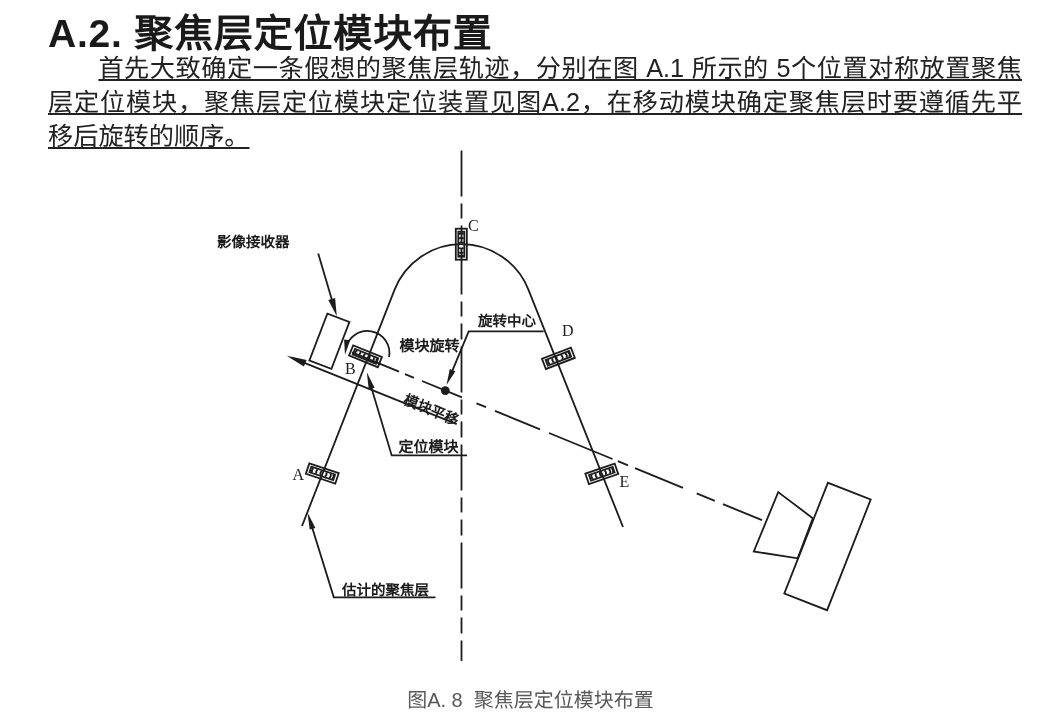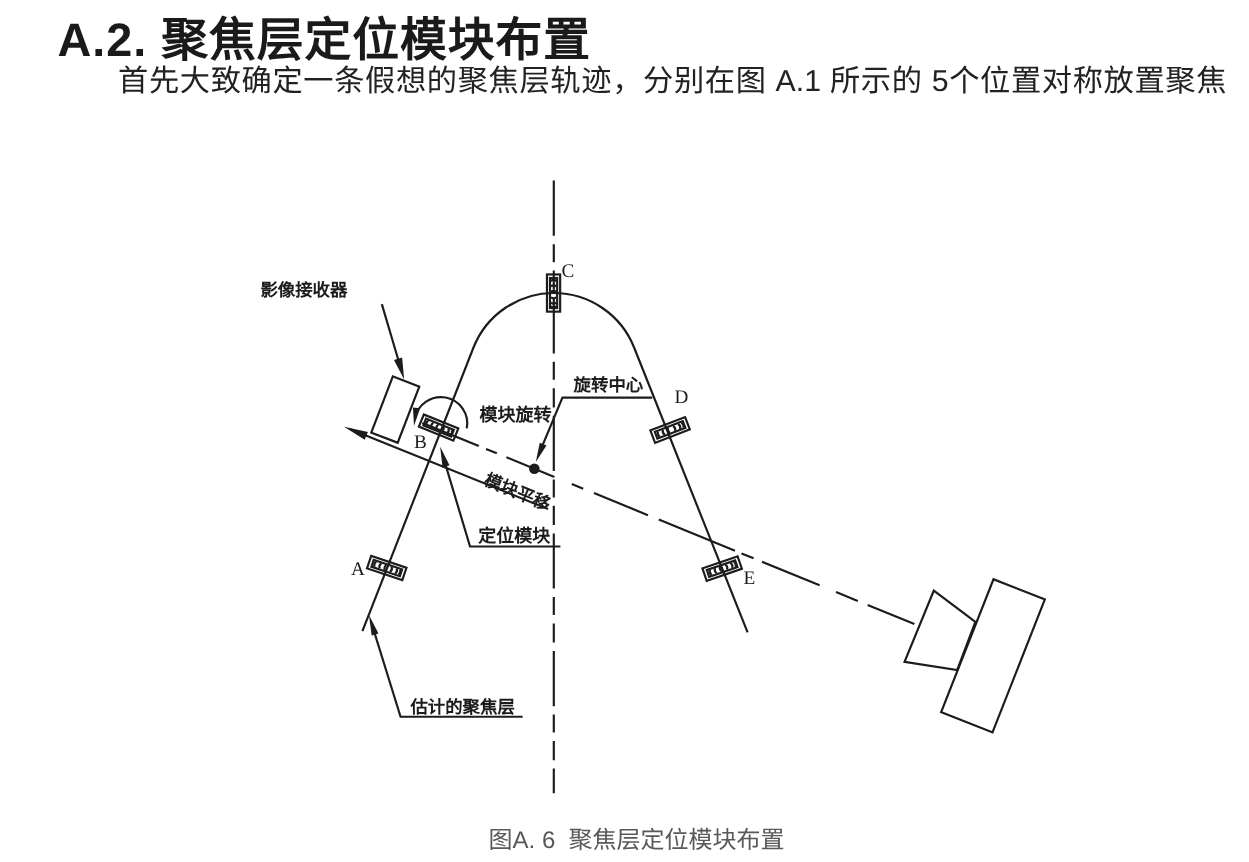--- a/index.html
+++ b/index.html
@@ -18,41 +18,43 @@
   .heading{
     position:absolute;left:48px;top:2px;margin:0;
     font-size:39px;font-weight:700;color:var(--heading-text);
     letter-spacing:0.8px;white-space:nowrap;
   }
   .para{
     position:absolute;left:48px;top:51px;width:974px;
     font-size:25.2px;line-height:34px;font-weight:500;
     color:var(--body-text);
   }
-  .pline{width:974px;}
+  .pline{width:974px;text-decoration:underline;}
   .pjust{text-align:justify;text-align-last:justify;}
   .pline-first{text-indent:2em;}
   .caption{
     position:absolute;left:20px;top:684px;width:1021px;
     text-align:center;font-size:20px;color:var(--caption-text);white-space:pre;
     font-weight:400;letter-spacing:0;
   }
   svg.diagram{position:absolute;left:0;top:0;}
   svg.diagram .stroke{fill:none;stroke:var(--ink);stroke-width:1.8;}
   svg.diagram .fillink{fill:var(--ink);stroke:none;}
   svg.diagram text.cjk{font-family:"Liberation Sans",sans-serif;font-weight:700;fill:var(--ink);}
   svg.diagram text.serif{font-family:"Liberation Serif",serif;font-weight:400;fill:var(--ink);}
 </style>
 </head>
 <body>
 
 <h1 class="heading">A.2. 聚焦层定位模块布置</h1>
 
 <div class="para">
   <div class="pline pline-first pjust">首先大致确定一条假想的聚焦层轨迹，分别在图 A.1 所示的 5个位置对称放置聚焦</div>
+  <div class="pline pjust">层定位模块，聚焦层定位模块定位装置见图A.2，在移动模块确定聚焦层时要遵循先平</div>
+  <div class="pline">移后旋转的顺序。</div>
 </div>
 
 <svg class="diagram" width="1041" height="718" viewBox="0 0 1041 718" aria-hidden="true">
   <defs>
     <g id="module">
       <rect class="stroke" x="-15.5" y="-5.5" width="31" height="11" stroke-width="1.6"></rect>
       <rect class="stroke" x="-12.5" y="-3" width="25" height="6" stroke-width="1.1"></rect>
       <path class="stroke" stroke-width="1.1" d="M -10 -2.2 q -1.8 2.2 0 4.4 M -5.5 -2.2 q -1.8 2.2 0 4.4 M -1 -2.2 q -1.8 2.2 0 4.4 M 3.5 -2.2 q 1.8 2.2 0 4.4 M 8 -2.2 q 1.8 2.2 0 4.4 M 11 -2.2 q 1.8 2.2 0 4.4"></path>
     </g>
   </defs>
@@ -113,13 +115,13 @@
   <text class="cjk" font-size="14.5" transform="translate(402.5,403.5) rotate(22.5)">模块平移</text>
   <text class="cjk" x="398.5" y="451.5" font-size="15">定位模块</text>
   <text class="cjk" x="342" y="594.5" font-size="14.5">估计的聚焦层</text>
   <text class="serif" x="292.5" y="479.5" font-size="16">A</text>
   <text class="serif" x="345" y="373.5" font-size="16">B</text>
   <text class="serif" x="468" y="231" font-size="16">C</text>
   <text class="serif" x="562" y="335.5" font-size="16">D</text>
   <text class="serif" x="619.5" y="486.5" font-size="16">E</text>
 </svg>
 
-<div class="caption">图A. 6  聚焦层定位模块布置</div>
+<div class="caption">图A. 8  聚焦层定位模块布置</div>
 
 </body></html>

